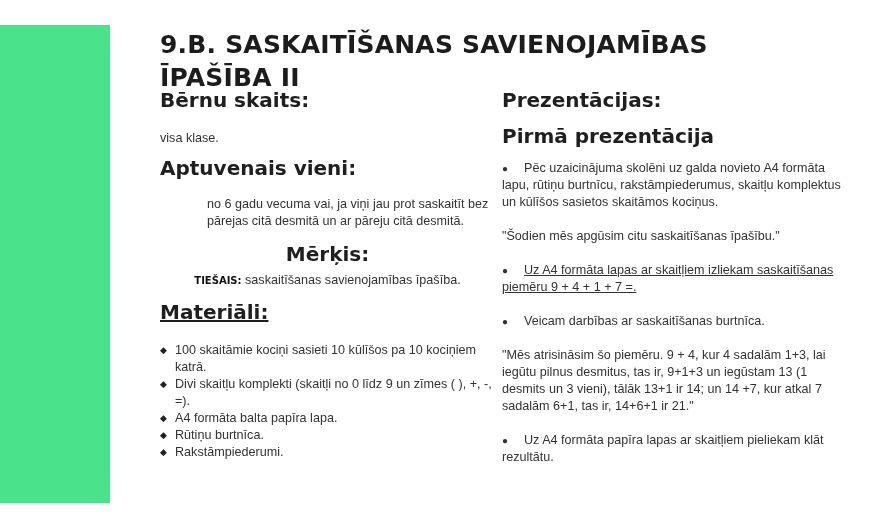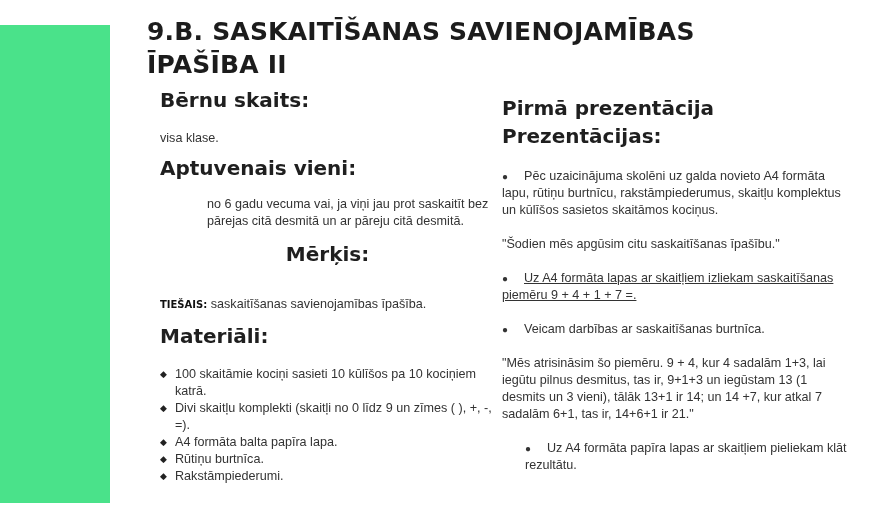--- a/index.html
+++ b/index.html
@@ -9,21 +9,21 @@
       font-family: "Liberation Sans", sans-serif;
     }
     .green-bar {
       position: absolute; left: 0; top: 25px; width: 110px; height: 478px;
       background: #4ae28a;
     }
     .title {
       position: absolute; left: 147px; top: 15px; width: 620px;
       font-family: "DejaVu Sans", sans-serif; font-weight: bold;
       font-size: 25px; line-height: 33px; color: #1c1c1c; letter-spacing: 0.2px;
-      margin: 0;
+      margin: 13px;
     }
     .col-left { position: absolute; left: 160px; top: 86px; width: 335px; }
     .col-right { position: absolute; left: 502px; top: 86px; width: 345px; }
     h2 {
       font-family: "DejaVu Sans", sans-serif; font-weight: bold;
       font-size: 20px; line-height: 28px; margin: 0; color: #1f1f1f;
     }
     p, li {
       font-family: "Liberation Sans", sans-serif;
       font-size: 12.6px; line-height: 17px; color: #333333; margin: 0;
@@ -42,37 +42,37 @@
 <h1 class="title">9.B. SASKAITĪŠANAS SAVIENOJAMĪBAS ĪPAŠĪBA II</h1>
 
 <div class="col-left">
   <h2>Bērnu skaits:</h2>
   <p style="margin-top:16px;">visa klase.</p>
 
   <h2 style="margin-top:7px;">Aptuvenais vieni:</h2>
   <p style="margin-top:14px;margin-left:47px;"> no 6 gadu vecuma vai, ja viņi jau prot saskaitīt bez pārejas citā desmitā un ar pāreju citā desmitā.</p>
 
   <h2 style="margin-top:10px;text-align:center;">Mērķis:</h2>
-  <p style="margin-top:28px;">
+  <p style="margin-top:4px;text-align:center;">
     <span class="lbl">TIEŠAIS:</span><span> saskaitīšanas savienojamības īpašība.</span>
   </p>
 
-  <h2 style="margin-top:9px;">Materiāli:</h2>
+  <h2 style="margin-top:9px;text-decoration:underline;">Materiāli:</h2>
   <ul class="materials" style="margin-top:16px;">
     <li><span class="bullet">◆</span><span>100 skaitāmie kociņi sasieti 10 kūlīšos pa 10 kociņiem katrā.</span></li>
     <li><span class="bullet">◆</span><span>Divi skaitļu komplekti (skaitļi no 0 līdz 9 un zīmes ( ), +, -, =).</span></li>
     <li><span class="bullet">◆</span><span>A4 formāta balta papīra lapa.</span></li>
     <li><span class="bullet">◆</span><span>Rūtiņu burtnīca.</span></li>
     <li><span class="bullet">◆</span><span>Rakstāmpiederumi.</span></li>
   </ul>
 </div>
 
 <div class="col-right">
+  <h2>Prezentācijas:</h2>
   <h2 style="margin-top:8px;">Pirmā prezentācija</h2>
-  <h2>Prezentācijas:</h2>
 
-  <p style="margin-top:18px;"><span class="r-bullet">●</span><span>Pēc uzaicinājuma skolēni uz galda novieto A4 formāta lapu, rūtiņu burtnīcu, rakstāmpiederumus, skaitļu komplektus un kūlīšos sasietos skaitāmos kociņus.</span></p>
+  <p style="margin-top:10px;"><span class="r-bullet">●</span><span>Pēc uzaicinājuma skolēni uz galda novieto A4 formāta lapu, rūtiņu burtnīcu, rakstāmpiederumus, skaitļu komplektus un kūlīšos sasietos skaitāmos kociņus.</span></p>
   <p style="margin-top:17px;">"Šodien mēs apgūsim citu saskaitīšanas  īpašību."</p>
   <p style="margin-top:17px;text-decoration:underline;"><span class="r-bullet">●</span><span>Uz A4 formāta lapas ar skaitļiem izliekam saskaitīšanas piemēru 9 + 4 + 1 + 7 =.</span></p>
   <p style="margin-top:17px;"><span class="r-bullet">●</span><span>Veicam darbības ar saskaitīšanas burtnīca.</span></p>
   <p style="margin-top:17px;">"Mēs atrisināsim šo piemēru. 9 + 4, kur 4 sadalām 1+3, lai iegūtu pilnus desmitus, tas ir, 9+1+3 un iegūstam 13 (1 desmits un 3 vieni), tālāk 13+1 ir 14; un 14 +7, kur atkal 7 sadalām 6+1, tas ir, 14+6+1 ir 21."</p>
-  <p style="margin-top:17px;margin-left:23px;"><span class="r-bullet">●</span><span>Uz A4 formāta papīra lapas ar skaitļiem pieliekam klāt rezultātu.</span></p>
+  <p style="margin-top:17px;"><span class="r-bullet">●</span><span>Uz A4 formāta papīra lapas ar skaitļiem pieliekam klāt rezultātu.</span></p>
 </div>
 
 </body></html>

